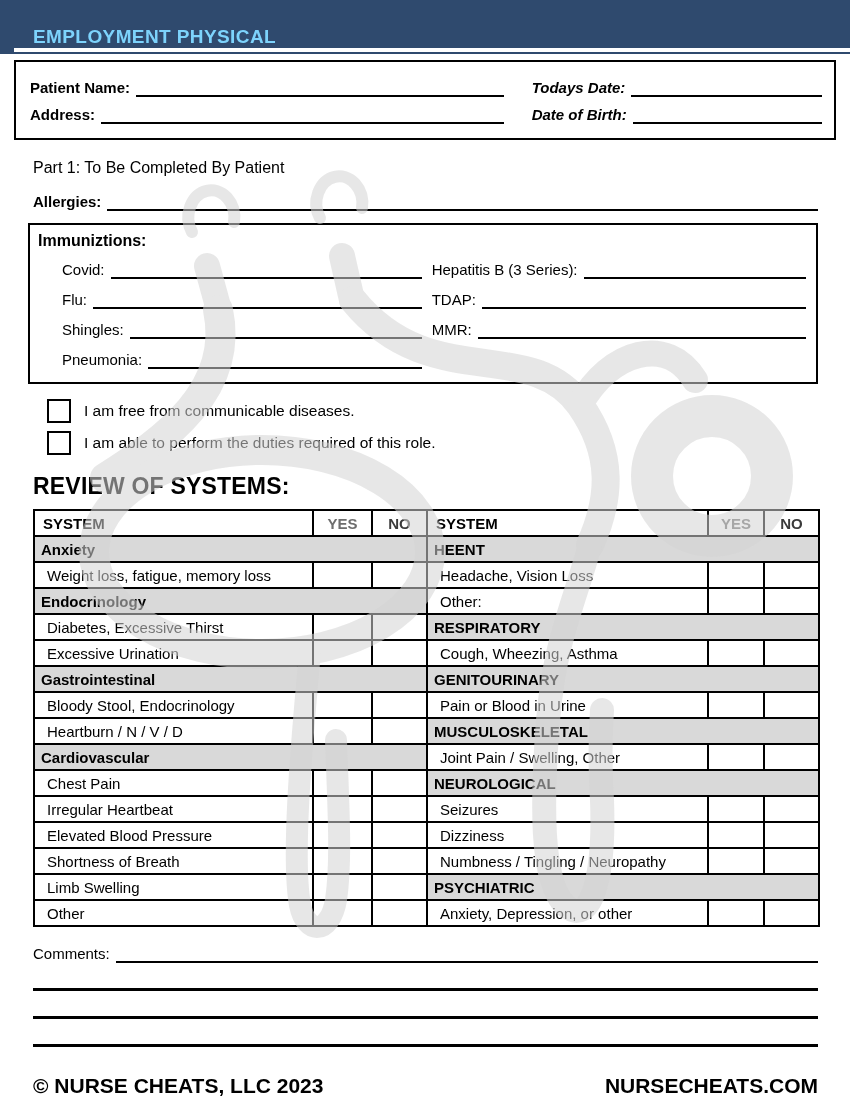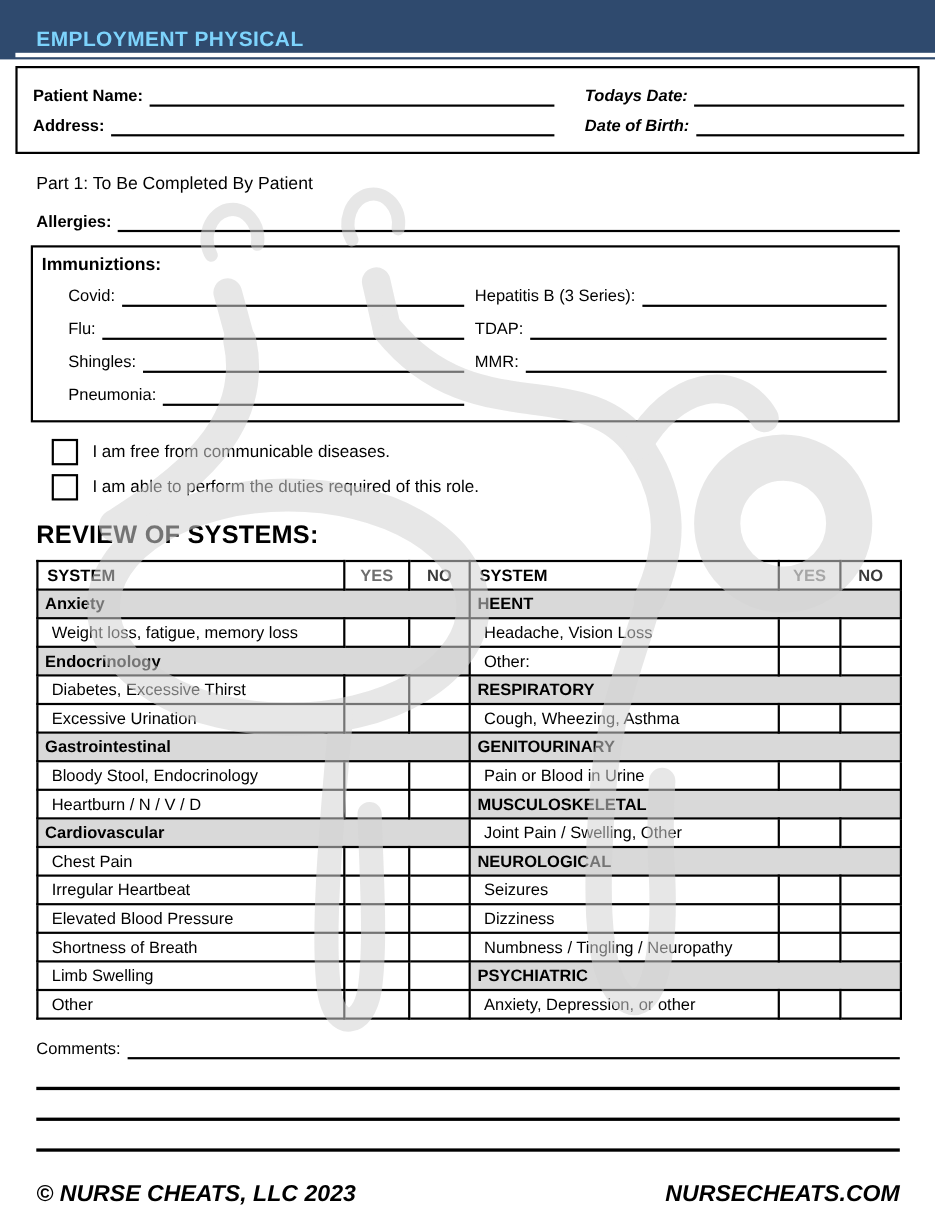--- a/index.html
+++ b/index.html
@@ -42,21 +42,21 @@
   table.ros th,table.ros td{border:2px solid #000;height:24px;padding:0 0 0 8px;text-align:left;overflow:hidden;white-space:nowrap;}
   table.ros th{font-weight:bold;}
   table.ros th.c,table.ros td.ans{text-align:center;padding:0;}
   table.ros th.yes{color:#6e6e6e;}
   table.ros th.no{color:#3a3a3a;}
   table.ros td.cat{background:#d9d9d9;font-weight:bold;padding-left:6px;}
   table.ros td.item{padding-left:12px;}
   
   .comments-row{margin:17px 32px 0 33px;}
   .comments-line{margin:25px 32px 0 33px;border-bottom:3px solid #000;height:0;}
-  .footer{display:flex;justify-content:space-between;align-items:flex-end;margin:27px 32px 0 33px;font-size:21px;font-weight:bold;font-style:italic;}
+  .footer{display:flex;justify-content:space-between;align-items:flex-end;margin:27px 32px 0 33px;font-size:21px;font-weight:bold;}
   
   .watermark{position:absolute;left:0;top:0;width:850px;height:1100px;pointer-events:none;opacity:.55;}
 </style>
 </head>
 <body>
 
 <div class="page">
 
   <div class="header-bar">
     <span class="header-title">EMPLOYMENT PHYSICAL</span>

